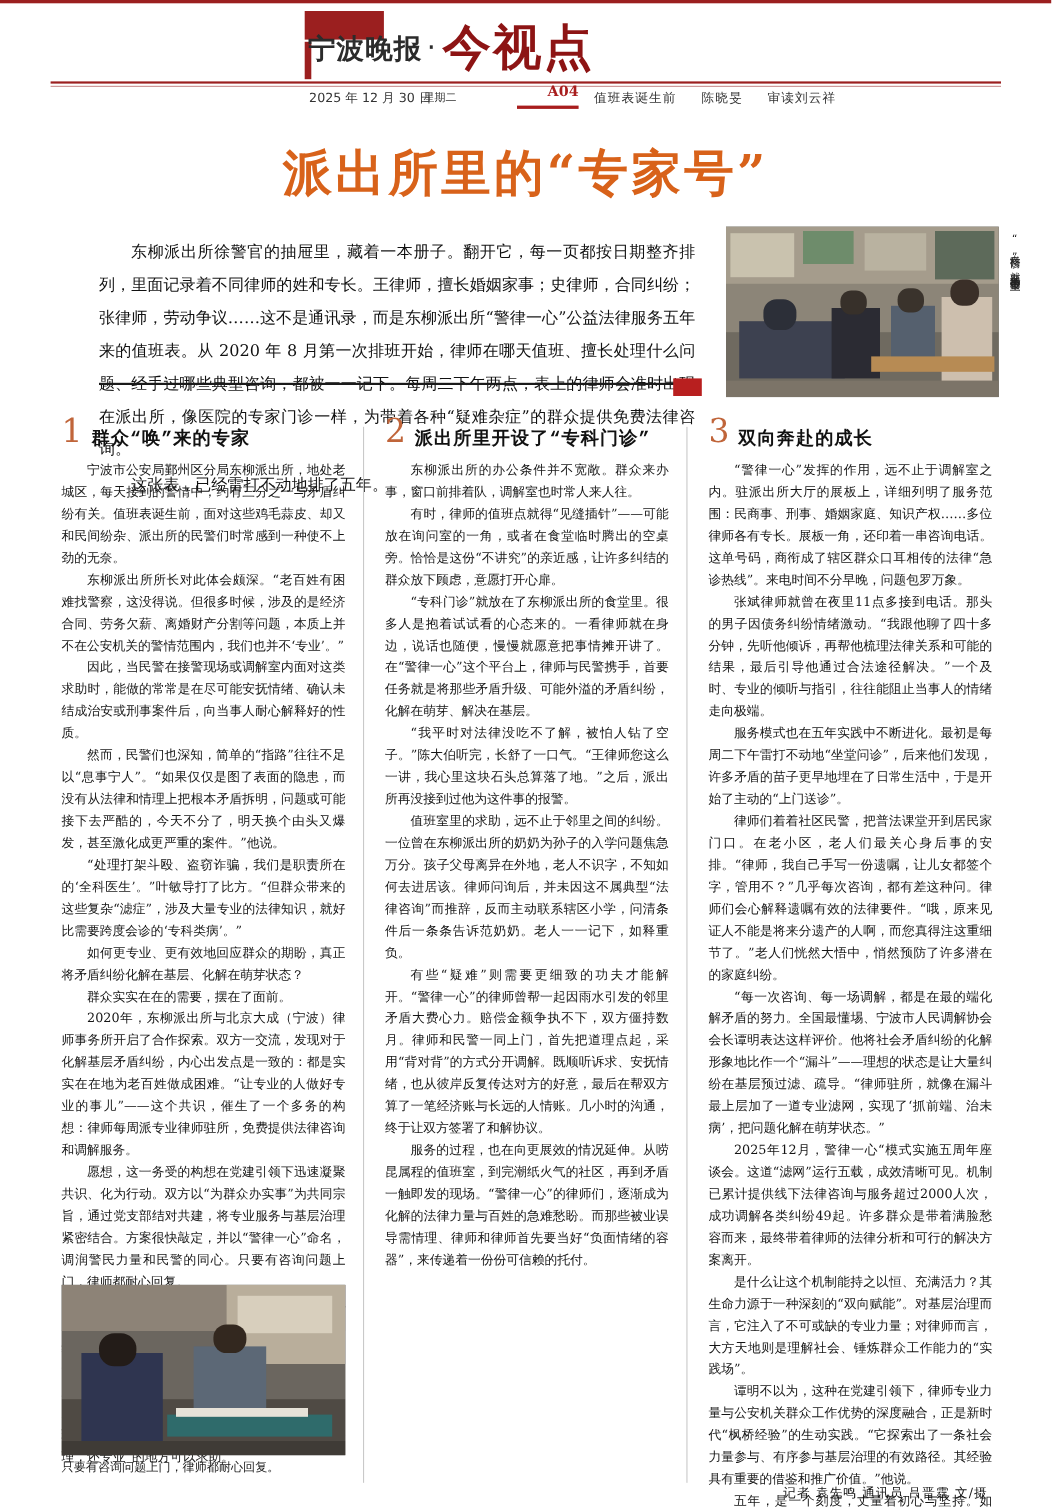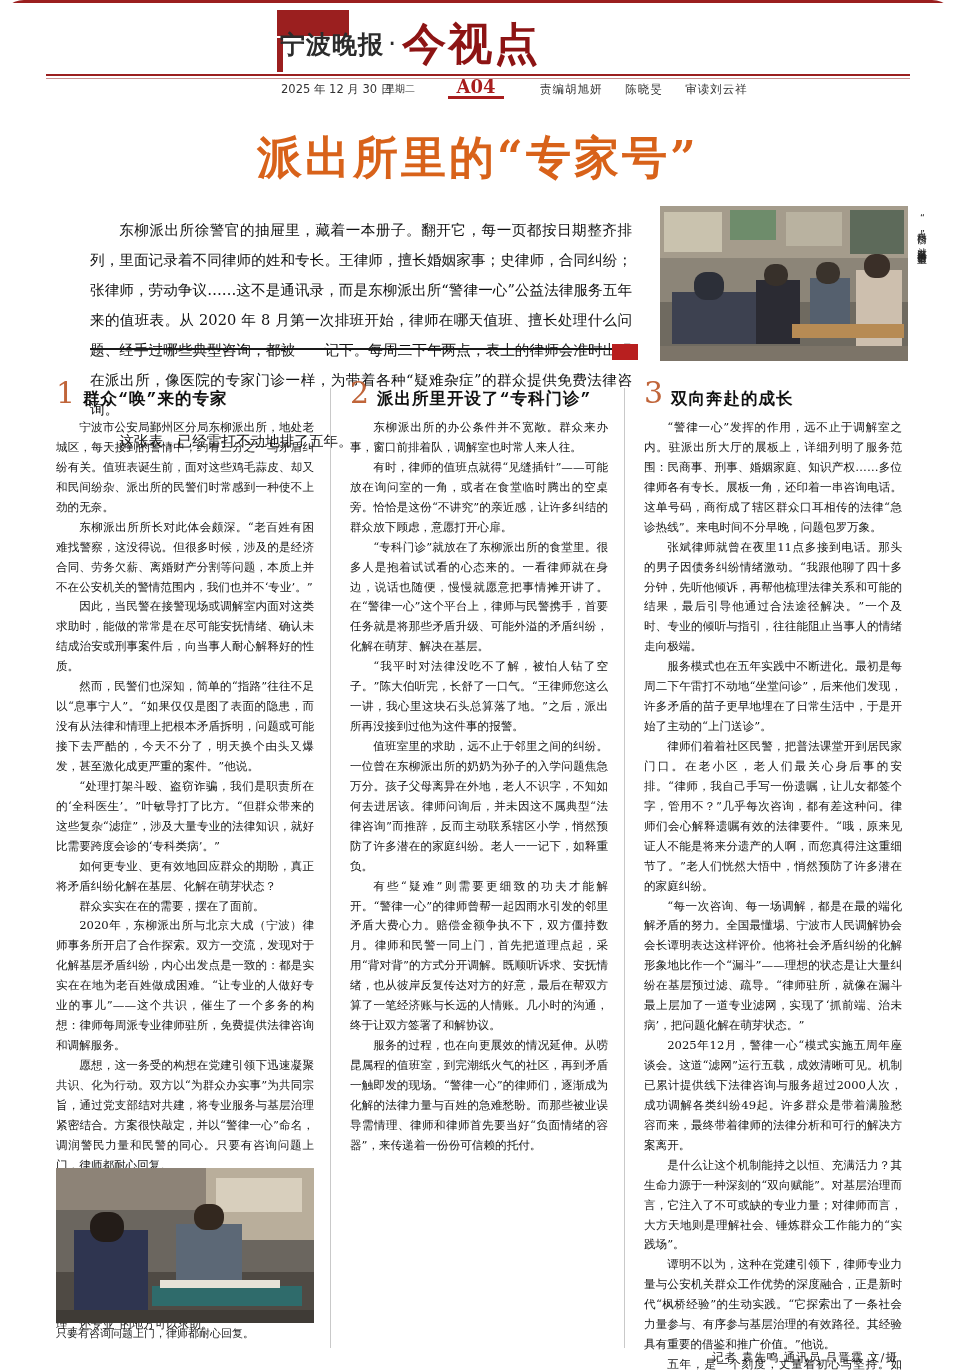--- a/index.html
+++ b/index.html
@@ -1,32 +1,32 @@
 <!DOCTYPE html>
 <html><head>
 <meta charset="utf-8">
 <style>
   html,body{margin:0;padding:0;background:#fff;}
   body{width:956px;height:1370px;font-family:"DejaVu Sans","Liberation Sans",sans-serif;color:#111;}
-  .page{position:relative;width:956px;height:1370px;overflow:hidden;background:#fff;border-radius:24px;}
+  .page{position:relative;width:956px;height:1370px;overflow:hidden;background:#fff;}
 
   
   .masthead{position:relative;height:108px;}
   .mh-rule-top{position:absolute;left:0;top:0;width:956px;height:3px;background:#9b1f1f;}
   .mh-logo{position:absolute;left:280px;top:22px;display:flex;align-items:center;}
   .mh-logo .brand{font-family:"DejaVu Serif","Liberation Serif",serif;font-weight:bold;font-size:25px;color:#2b2b2b;letter-spacing:1px;}
   .mh-logo .dot{font-size:26px;color:#2b2b2b;margin:0 6px 0 4px;}
   .mh-logo .big{font-family:"DejaVu Serif","Liberation Serif",serif;font-weight:bold;font-size:44px;color:#8d1414;letter-spacing:2px;line-height:1;}
   .mh-redblock{position:absolute;left:277px;top:10px;width:72px;height:26px;background:#9b1f1f;}
   .mh-redblock2{position:absolute;left:277px;top:38px;width:6px;height:34px;background:#9b1f1f;}
   .mh-rule-bot{position:absolute;left:46px;top:74px;width:864px;height:2px;background:#9b1f1f;}
   .mh-rule-bot2{position:absolute;left:46px;top:78px;width:864px;height:1px;background:#c98e8e;}
   .mh-date{position:absolute;left:281px;top:82px;font-size:11.5px;color:#333;}
   .mh-week{position:absolute;left:385px;top:82px;font-size:10px;color:#333;}
-  .mh-pagebadge{position:absolute;left:448px;top:76px;width:56px;height:24px;color:#a81d1d;font-weight:bold;font-size:18px;font-family:"DejaVu Serif","Liberation Serif",serif;text-align:center;}
+  .mh-pagebadge{position:absolute;left:470px;top:76px;width:56px;height:24px;color:#a81d1d;font-weight:bold;font-size:13px;font-family:"DejaVu Serif","Liberation Serif",serif;text-align:right;}
   .mh-pagebadge .stripe{position:absolute;left:0;top:20px;width:56px;height:3px;background:#a81d1d;}
   .mh-credits{position:absolute;left:540px;top:82px;font-size:11.5px;color:#333;letter-spacing:1px;}
   .mh-credits span{margin-right:18px;}
 
   
   .headline{position:absolute;left:0;top:128px;width:956px;text-align:center;}
   .headline .t{font-family:"DejaVu Serif","Liberation Serif",serif;font-weight:bold;font-size:45px;color:#d8621a;letter-spacing:3px;}
 
   
   .lead{position:absolute;left:90px;top:215px;width:542px;font-family:"DejaVu Serif","Liberation Serif",serif;font-size:14.6px;line-height:2.05;color:#111;text-align:justify;}
@@ -74,21 +74,21 @@
     </div>
     <div class="mh-rule-bot"></div>
     <div class="mh-rule-bot2"></div>
     <div class="mh-date">2025 年 12 月 30 日</div>
     <div class="mh-week">星期二</div>
     <div class="mh-pagebadge">
       <span>A04</span>
       <span class="stripe"></span>
     </div>
     <div class="mh-credits">
-      <span>责编胡旭妍</span>
+      <span>值班表诞生前</span>
       <span>陈晓旻</span>
       <span>审读刘云祥</span>
     </div>
   </div>
 
   <div class="headline">
     <div class="t">派出所里的“专家号”</div>
   </div>
 
   <div class="lead">
@@ -148,21 +148,21 @@
     <div class="col c2">
       <div class="sec-head">
         <div class="sec-num">2</div>
         <div class="sec-title">派出所里开设了“专科门诊”</div>
       </div>
       <div class="body">
         <p>东柳派出所的办公条件并不宽敞。群众来办事，窗口前排着队，调解室也时常人来人往。</p>
         <p>有时，律师的值班点就得“见缝插针”——可能放在询问室的一角，或者在食堂临时腾出的空桌旁。恰恰是这份“不讲究”的亲近感，让许多纠结的群众放下顾虑，意愿打开心扉。</p>
         <p>“专科门诊”就放在了东柳派出所的食堂里。很多人是抱着试试看的心态来的。一看律师就在身边，说话也随便，慢慢就愿意把事情摊开讲了。在“警律一心”这个平台上，律师与民警携手，首要任务就是将那些矛盾升级、可能外溢的矛盾纠纷，化解在萌芽、解决在基层。</p>
         <p>“我平时对法律没吃不了解，被怕人钻了空子。”陈大伯听完，长舒了一口气。“王律师您这么一讲，我心里这块石头总算落了地。”之后，派出所再没接到过他为这件事的报警。</p>
-        <p>值班室里的求助，远不止于邻里之间的纠纷。一位曾在东柳派出所的奶奶为孙子的入学问题焦急万分。孩子父母离异在外地，老人不识字，不知如何去进居该。律师问询后，并未因这不属典型“法律咨询”而推辞，反而主动联系辖区小学，悄然预防了许多潜在的家庭纠纷。老人一一记下，如释重负。</p>
+        <p>值班室里的求助，远不止于邻里之间的纠纷。一位曾在东柳派出所的奶奶为孙子的入学问题焦急万分。孩子父母离异在外地，老人不识字，不知如何去进居该。律师问询后，并未因这不属典型“法律咨询”而推辞，反而主动联系辖区小学，问清条件后一条条告诉范奶奶。老人一一记下，如释重负。</p>
         <p>有些“疑难”则需要更细致的功夫才能解开。“警律一心”的律师曾帮一起因雨水引发的邻里矛盾大费心力。赔偿金额争执不下，双方僵持数月。律师和民警一同上门，首先把道理点起，采用“背对背”的方式分开调解。既顺听诉求、安抚情绪，也从彼岸反复传达对方的好意，最后在帮双方算了一笔经济账与长远的人情账。几小时的沟通，终于让双方签署了和解协议。</p>
         <p>服务的过程，也在向更展效的情况延伸。从唠昆属程的值班室，到完潮纸火气的社区，再到矛盾一触即发的现场。“警律一心”的律师们，逐渐成为化解的法律力量与百姓的急难愁盼。而那些被业误导需情理、律师和律师首先要当好“负面情绪的容器”，来传递着一份份可信赖的托付。</p>
 
       </div>
     </div>
 
     <div class="col c3">
       <div class="sec-head">
         <div class="sec-num">3</div>
         <div class="sec-title">双向奔赴的成长</div>

